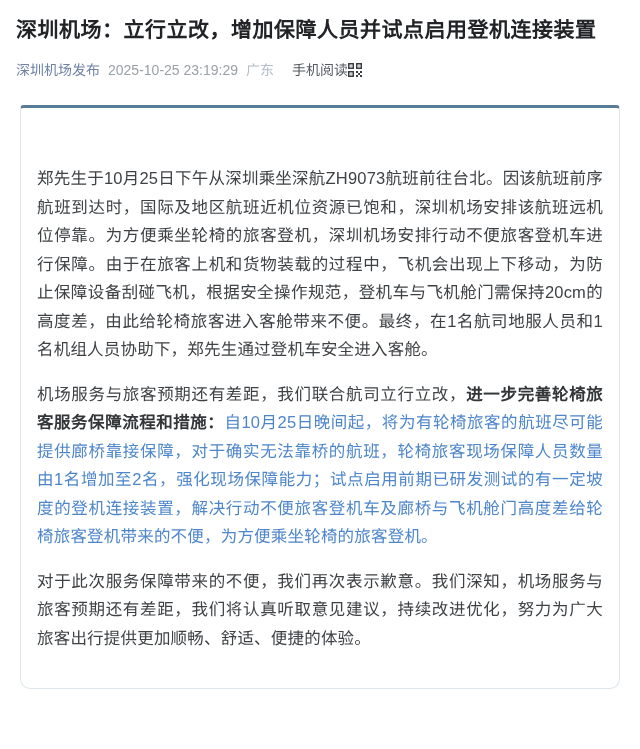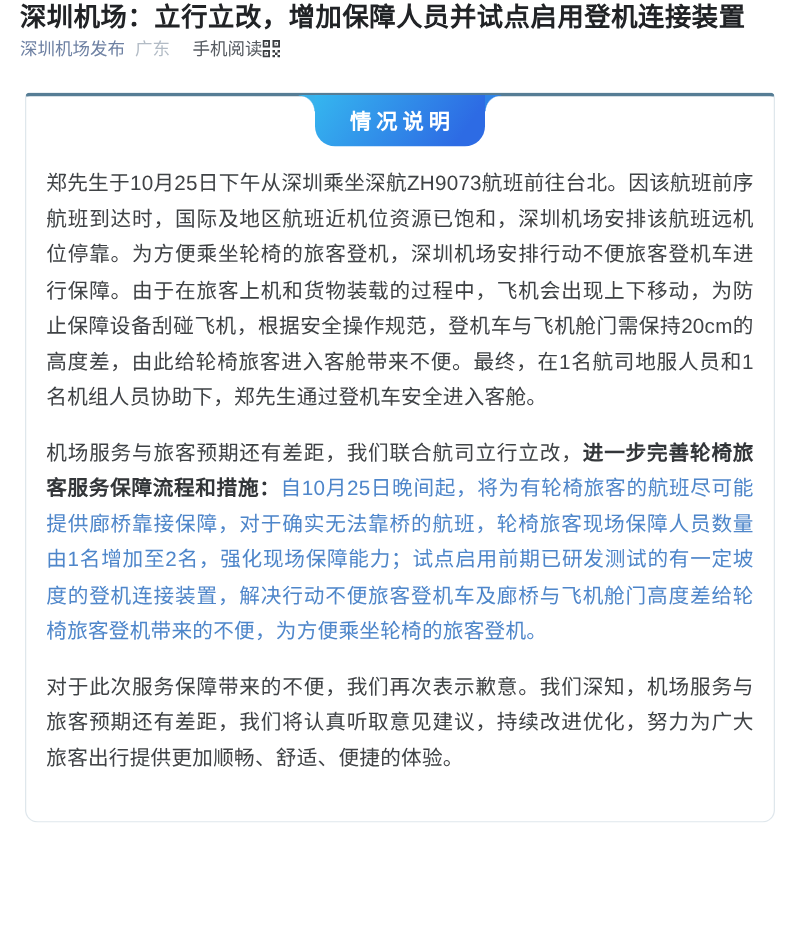--- a/index.html
+++ b/index.html
@@ -16,29 +16,30 @@
     --card-border:#dfe7ec;
   }
   *{margin:0;padding:0;box-sizing:border-box;}
   html,body{width:640px;height:749px;overflow:hidden;}
   body{
     background:#ffffff;
     font-family:"Liberation Sans","DejaVu Sans",sans-serif;
     position:relative;
   }
   
-  .header{padding:0 16px 0 16px;}
+  .header{padding:15px 16px 0 16px;}
   .title{
     font-size:21px;
     font-weight:bold;
     color:var(--title-color);
     line-height:30px;
     letter-spacing:0.5px;
   }
   .byline{
+    margin-top:16px;
     display:flex;
     align-items:center;
     gap:8px;
     font-size:14px;
     line-height:18px;
     white-space:nowrap;
   }
   .author{color:var(--author-color);cursor:pointer;}
   .pubdate{color:var(--date-color);}
   .region{color:var(--region-color);}
@@ -97,20 +98,21 @@
   .seg-bold{color:#333639;font-weight:bold;}
   .seg-blue{color:var(--blue-text);}
 </style>
 </head>
 <body>
 
 <div class="header">
   <h1 class="title">深圳机场：立行立改，增加保障人员并试点启用登机连接装置</h1>
   <div class="byline">
     <span class="author">深圳机场发布</span>
+    <span class="pubdate">2025-10-25 23:19:29</span>
     <span class="region">广东</span>
     <span class="mobile-read">
       <span>手机阅读</span>
       <span class="qr-icon">
         <svg width="14" height="14" viewBox="0 0 14 14" xmlns="http://www.w3.org/2000/svg">
           <g fill="#3a3d40">
             <rect x="0" y="0" width="6" height="6"></rect>
             <rect x="8" y="0" width="6" height="6"></rect>
             <rect x="0" y="8" width="6" height="6"></rect>
             <rect x="8" y="8" width="2" height="2"></rect>
@@ -129,19 +131,18 @@
             <rect x="10.5" y="2.5" width="1" height="1"></rect>
             <rect x="2.5" y="10.5" width="1" height="1"></rect>
           </g>
         </svg>
       </span>
     </span>
   </div>
 </div>
 
 <div class="card">
-  <div class="badge">情况说明</div>
   <div class="statement-body">
       <p class="para"><span class="seg-normal">郑先生于10月25日下午从深圳乘坐深航ZH9073航班前往台北。因该航班前序航班到达时，国际及地区航班近机位资源已饱和，深圳机场安排该航班远机位停靠。为方便乘坐轮椅的旅客登机，深圳机场安排行动不便旅客登机车进行保障。由于在旅客上机和货物装载的过程中，飞机会出现上下移动，为防止保障设备刮碰飞机，根据安全操作规范，登机车与飞机舱门需保持20cm的高度差，由此给轮椅旅客进入客舱带来不便。最终，在1名航司地服人员和1名机组人员协助下，郑先生通过登机车安全进入客舱。</span></p>
       <p class="para"><span class="seg-normal">机场服务与旅客预期还有差距，我们联合航司立行立改，</span><span class="seg-bold">进一步完善轮椅旅客服务保障流程和措施：</span><span class="seg-blue">自10月25日晚间起，将为有轮椅旅客的航班尽可能提供廊桥靠接保障，对于确实无法靠桥的航班，轮椅旅客现场保障人员数量由1名增加至2名，强化现场保障能力；试点启用前期已研发测试的有一定坡度的登机连接装置，解决行动不便旅客登机车及廊桥与飞机舱门高度差给轮椅旅客登机带来的不便，为方便乘坐轮椅的旅客登机。</span></p>
       <p class="para"><span class="seg-normal">对于此次服务保障带来的不便，我们再次表示歉意。我们深知，机场服务与旅客预期还有差距，我们将认真听取意见建议，持续改进优化，努力为广大旅客出行提供更加顺畅、舒适、便捷的体验。</span></p>
     </div>
 </div>
 
 </body></html>

